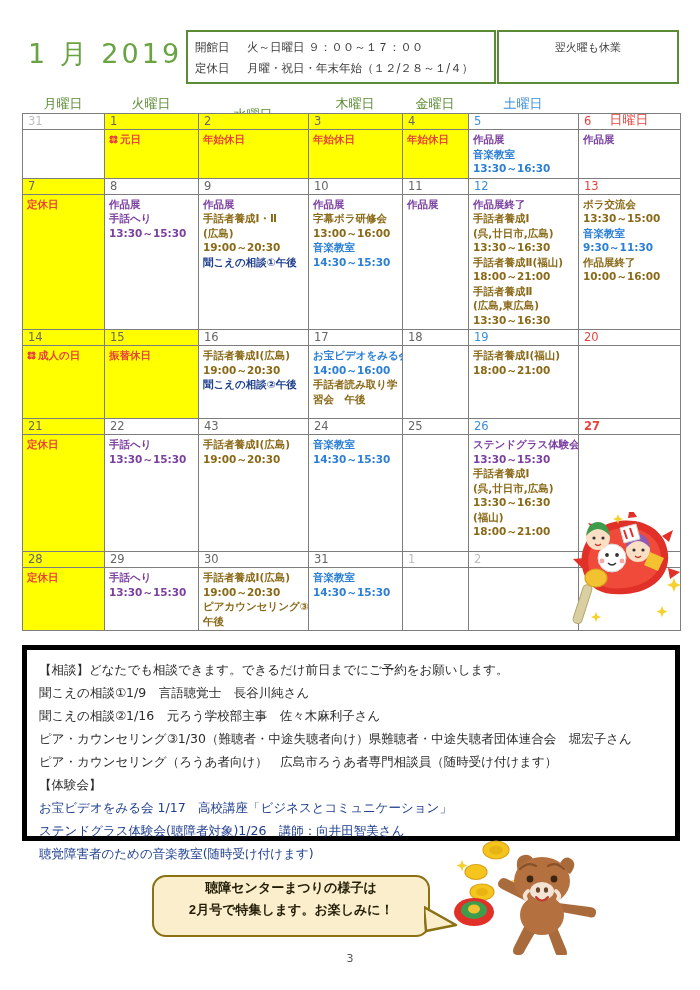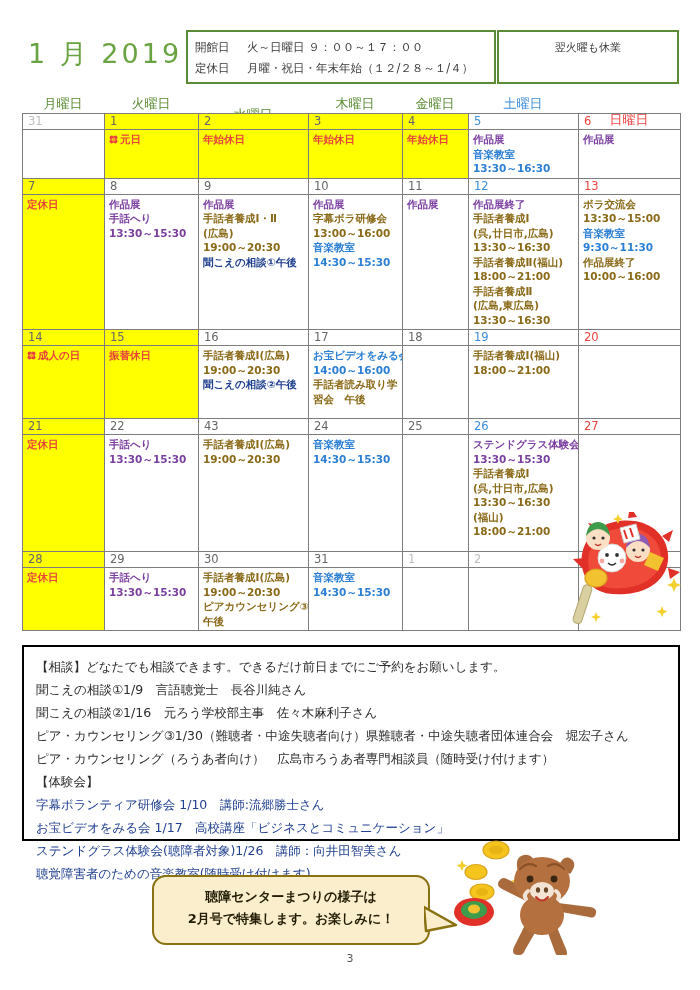--- a/index.html
+++ b/index.html
@@ -141,44 +141,45 @@
     left: 566px; top: 512px;
     width: 120px; height: 115px;
     pointer-events: none;
   }
 
   
   .info-panel {
     position: absolute;
     left: 22px; top: 645px;
     width: 658px; height: 196px;
-    border: 2px solid #000000;
+    border: 5px solid #000000;
     box-sizing: border-box;
     background: #fff;
     padding: 8px 0 0 12px;
   }
   .info-line {
     font-size: 12.5px;
     line-height: 23px;
     white-space: nowrap;
     color: #1f3f8f;
   }
   .info-line.dark { color: #2b2b2b; }
 
   
   .bubble {
     position: absolute;
     left: 152px; top: 875px;
-    width: 278px; height: 70px;
+    width: 278px; height: 62px;
     background: #faeecd;
     border: 2.5px solid #8a7112;
     border-radius: 14px;
     box-sizing: border-box;
-    padding-top: 9px;
+    padding-top: 1px;
     text-align: center;
+    font-family: Liberation Mono, monospace;
   }
   .bubble-line {
     font-size: 13px;
     font-weight: bold;
     line-height: 22px;
     color: #231d06;
     white-space: nowrap;
   }
   .bubble-tail {
     position: absolute;
@@ -458,21 +459,21 @@
             <div class="evts">
               <div class="evt c-purple"><span>ステンドグラス体験会</span></div>
               <div class="evt c-purple"><span>13:30～15:30</span></div>
               <div class="evt c-olive"><span>手話者養成Ⅰ</span></div>
               <div class="evt c-olive"><span>(呉,廿日市,広島)</span></div>
               <div class="evt c-olive"><span>13:30～16:30</span></div>
               <div class="evt c-olive"><span>(福山)</span></div>
               <div class="evt c-olive"><span>18:00～21:00</span></div>
             </div>
           </td>
-          <td style="height: 132px;">
+          <td style="height: 132px; font-weight: bold;">
             <div class="daynum sun">27</div>
             <div class="evts"></div>
           </td>
         </tr>
         <tr>
           <td class="yellow" style="height: 62px;">
             <div class="daynum celltop-yellow">28</div>
             <div class="evts">
               <div class="evt c-red"><span>定休日</span></div>
             </div>
@@ -561,21 +562,20 @@
     </svg>
   </div>
 
   <div class="info-panel">
       <div class="info-line dark">【相談】どなたでも相談できます。できるだけ前日までにご予約をお願いします。</div>
       <div class="info-line dark">聞こえの相談①1/9　言語聴覚士　長谷川純さん</div>
       <div class="info-line dark">聞こえの相談②1/16　元ろう学校部主事　佐々木麻利子さん</div>
       <div class="info-line dark">ピア・カウンセリング③1/30（難聴者・中途失聴者向け）県難聴者・中途失聴者団体連合会　堀宏子さん</div>
       <div class="info-line dark">ピア・カウンセリング（ろうあ者向け）　広島市ろうあ者専門相談員（随時受け付けます）</div>
       <div class="info-line dark">【体験会】</div>
-      <div class="info-line">字幕ボランティア研修会 1/10　講師:流郷勝士さん</div>
       <div class="info-line">お宝ビデオをみる会 1/17　高校講座「ビジネスとコミュニケーション」</div>
       <div class="info-line">ステンドグラス体験会(聴障者対象)1/26　講師：向井田智美さん</div>
       <div class="info-line">聴覚障害者のための音楽教室(随時受け付けます)</div>
     </div>
 
   <div class="bubble">
     <div class="bubble-line">聴障センターまつりの様子は</div>
     <div class="bubble-line">2月号で特集します。お楽しみに！</div>
   </div>
   <div class="bubble-tail">

